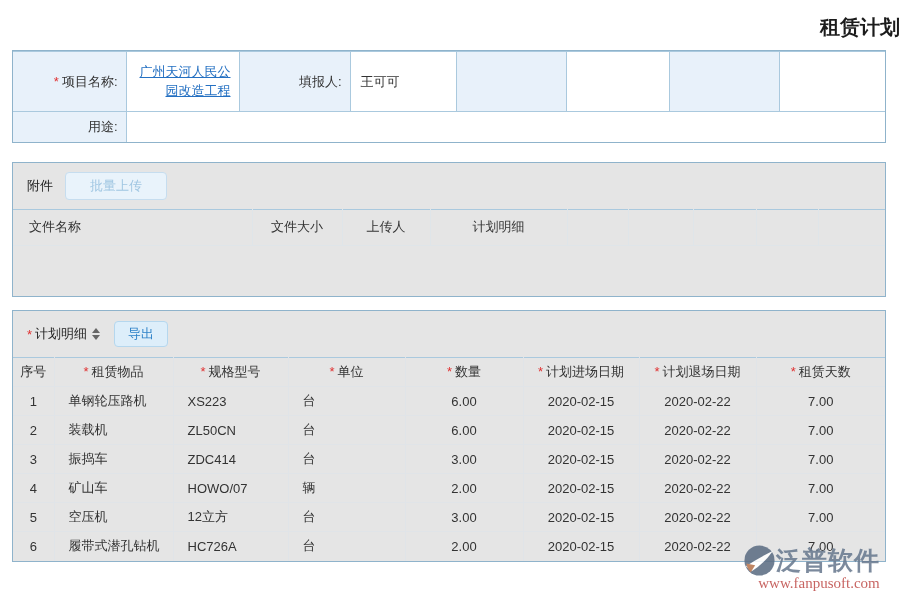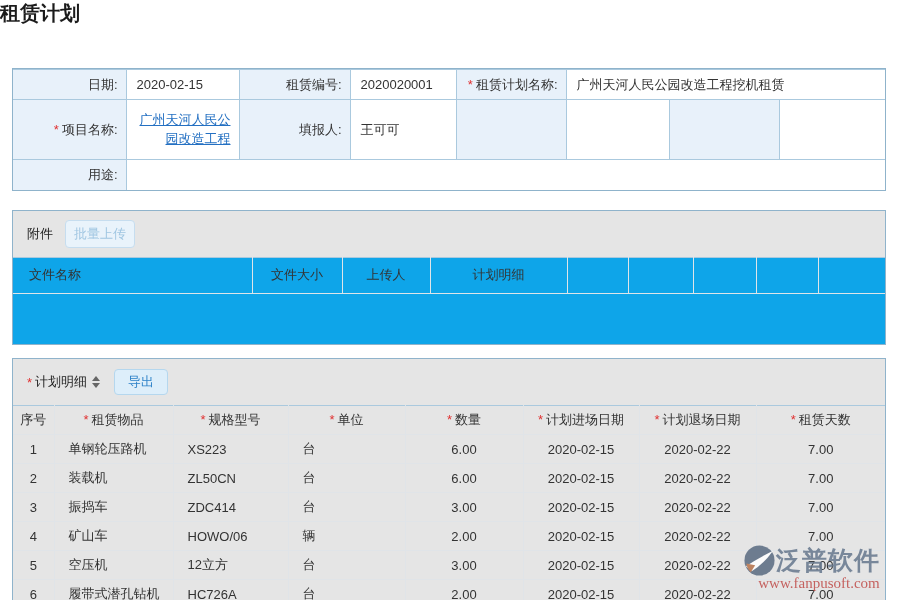--- a/index.html
+++ b/index.html
@@ -1,20 +1,20 @@
 <!DOCTYPE html>
 <html><head>
 <meta charset="utf-8">
 <style>
   * { box-sizing: border-box; margin: 0; padding: 0; }
   html,body { background:#fff; }
   body { font-family: "Liberation Sans", "DejaVu Sans", sans-serif; color:#333; }
   .page { position:relative; width:900px; height:600px; overflow:hidden; background:#fff; }
 
-  .page-title { text-align:left; height:68px;
+  .page-title { text-align:right; padding-top:14px; height:50px;
                 font-size:20px; font-weight:bold; color:#1b1b1b; }
 
   .section { margin:0 14px 0 12px; border:1px solid #8fb3cb; }
   .sec-basic { }
   .sec-attach { margin-top:19px; }
   .sec-detail { margin-top:13px; }
 
   
   table { border-collapse:collapse; width:100%; table-layout:fixed; font-size:13px; }
   .basic td { border:1px solid #aac9de; height:30px; padding:2px 8px; }
@@ -22,31 +22,31 @@
   .basic td.lbl { background:#e8f1fa; text-align:right; color:#333; }
   .basic td.val { background:#fff; text-align:left; padding-left:10px; }
   .basic tr.r2 td { height:60px; }
   .star { color:#e03131; margin-right:3px; }
   a.proj-link { color:#2470c2; text-decoration:underline; display:inline-block; line-height:1.45;text-align:right; }
 
   
   .bar { display:flex; align-items:center; height:46px; background:#e5e5e5;
          padding-left:14px; font-size:13px; color:#222; }
   .btn-light { margin-left:12px; background:#e9f3fb; border:1px solid #c6ddef; color:#a0c6e2;
-               border-radius:4px; padding:4px 8px; font-size:13px; cursor:pointer; }
+               border-radius:4px; padding:4px 24px; font-size:13px; cursor:pointer; }
   .btn-export { margin-left:14px; background:#ddeefa; border:1px solid #b5d7ee; color:#2e82c8;
                 border-radius:4px; padding:3px 13px; font-size:13px; cursor:pointer; }
   .sort-icon { display:inline-flex; flex-direction:column; margin-left:5px; cursor:pointer; }
   .sort-icon i { display:block; width:0; height:0; border-left:4px solid transparent;
                  border-right:4px solid transparent; }
   .sort-icon .up { border-bottom:5px solid #666; margin-bottom:2px; }
   .sort-icon .dn { border-top:5px solid #666; }
 
   
-  .attach td { border:1px solid #dfe5e9; border-left-color:#e3e8ec; height:36px; padding:2px 8px; background:#0ea5e9; color:#333; }
+  .attach td { border:1px solid #dfe5e9; border-left-color:#e3e8ec; height:36px; padding:2px 8px; background:#e5e5e5; color:#333; }
   .attach td.first { text-align:left; padding-left:16px; }
   .attach td.c { text-align:center; }
   .attach tr.space td { height:51px; border:none; }
   .attach table, .attach td.noleft { border-left:none; }
 
   
   .detail td { border:1px solid #e0e4e8; height:29px; padding:2px 6px; background:#e5e5e5; color:#333; }
   .detail tr.head td { text-align:center; color:#333; }
   .detail td.c { text-align:center; }
   .detail td.l { text-align:left; padding-left:14px;margin-top:28px; }
@@ -78,30 +78,20 @@
         <col style="width:113px">
           <col style="width:113px">
           <col style="width:111px">
           <col style="width:106px">
         <col style="width:110px">
           <col style="width:103px">
           <col style="width:110px">
           <col>
       </colgroup>
       <tbody>
-      <tr>
-        <td class="lbl">日期:</td>
-        <td class="val">2020-02-15</td>
-        <td class="lbl">租赁编号:</td>
-        <td class="val">2020020001</td>
-        <td class="lbl">
-          <span class="star">*</span><span>租赁计划名称:</span>
-        </td>
-        <td class="val" colspan="3">广州天河人民公园改造工程挖机租赁</td>
-      </tr>
       <tr class="r2">
         <td class="lbl">
           <span class="star">*</span><span>项目名称:</span>
         </td>
         <td class="val">
           <a class="proj-link" href="#">广州天河人民公园改造工程</a>
         </td>
         <td class="lbl">填报人:</td>
         <td class="val">王可可</td>
         <td class="lbl"></td>
@@ -211,21 +201,21 @@
         <td class="l">ZDC414</td>
         <td class="l">台</td>
         <td class="c">3.00</td>
         <td class="c">2020-02-15</td>
         <td class="c">2020-02-22</td>
         <td class="c">7.00</td>
       </tr>
       <tr>
         <td class="c">4</td>
         <td class="l">矿山车</td>
-        <td class="l">HOWO/06</td>
+        <td class="l">HOWO/07</td>
         <td class="l">辆</td>
         <td class="c">2.00</td>
         <td class="c">2020-02-15</td>
         <td class="c">2020-02-22</td>
         <td class="c">7.00</td>
       </tr>
       <tr>
         <td class="c">5</td>
         <td class="l">空压机</td>
         <td class="l">12立方</td>

